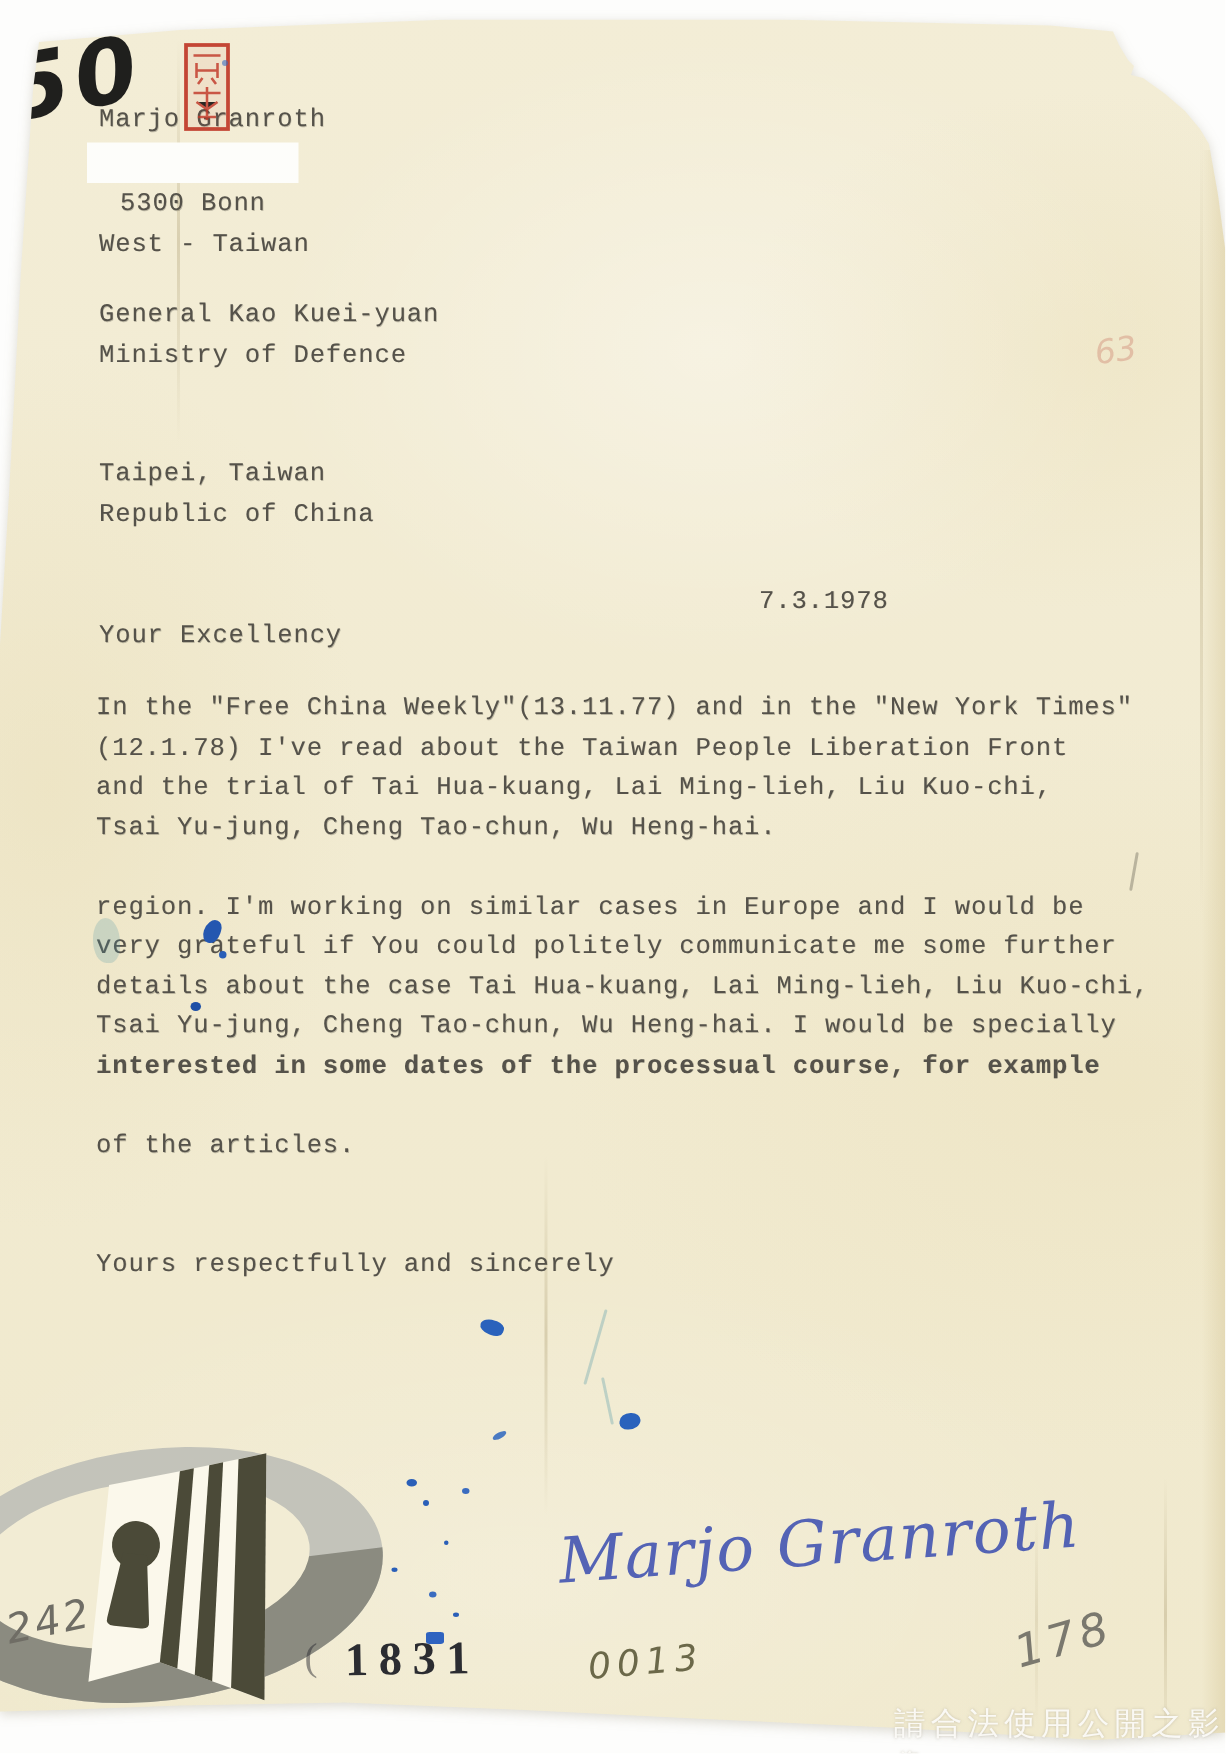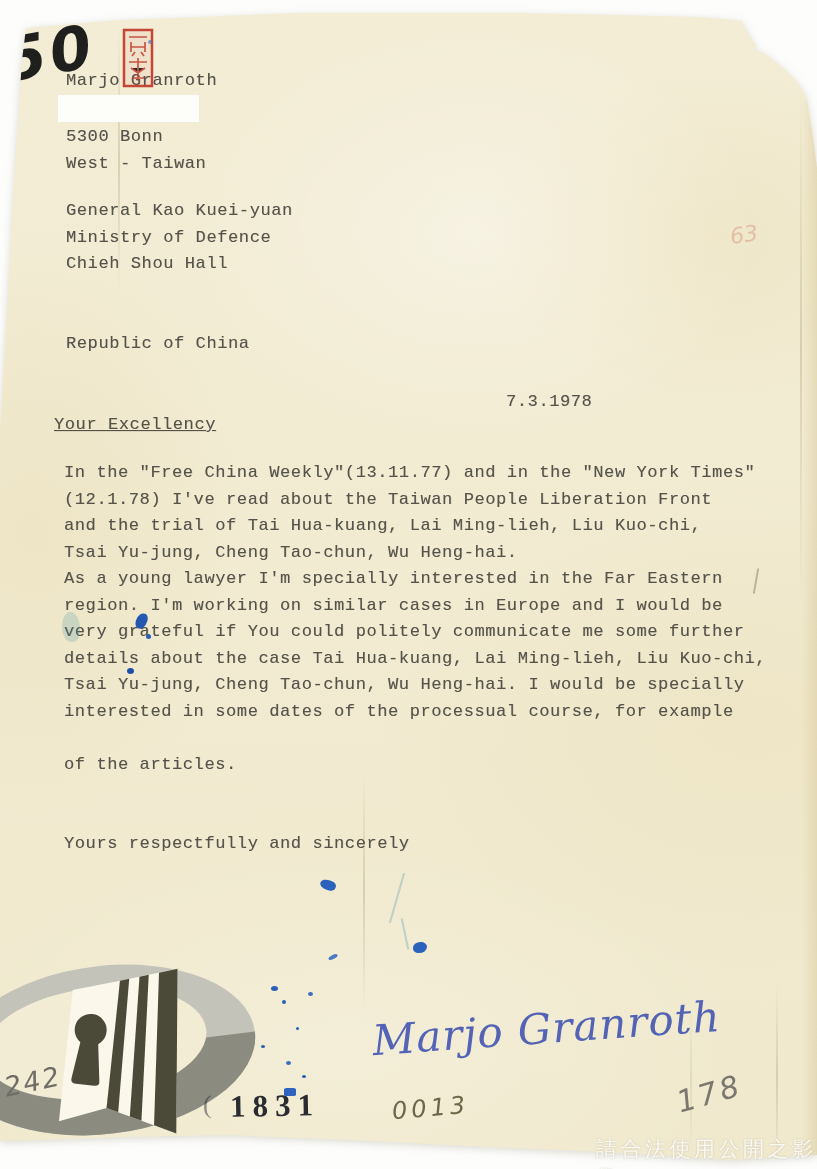--- a/index.html
+++ b/index.html
@@ -71,42 +71,41 @@
         <path d="M0,12 L46,-2 L46,126 L0,144 Z" fill="#fbf8eb"></path>
         <path d="M46,-2 L55,-5 L58,129 L46,126 Z" fill="#4b4a38"></path>
         <path d="M65,-8 L74,-11 L82,135 L70,132 Z" fill="#4b4a38"></path>
         <path d="M84,-14 L102,-20 L118,144 L95,138 Z" fill="#4b4a38"></path>
         <circle cx="22" cy="50" r="16" fill="#4b4a38"></circle>
         <path d="M14,56 L30,56 L36,100 Q37,105 31,105 L13,105 Q7,105 8,100 Z" fill="#4b4a38"></path>
       </g>
     </svg>
 
     <div class="tw" style="left:66px;top:68px;">Marjo Granroth</div>
-    <div class="tw" style="left:66px;top:124px;">5300 Bonn</div>
+    <div class="tw" style="left:80px;top:124px;">5300 Bonn</div>
     <div class="tw" style="left:66px;top:151px;">West - Taiwan</div>
     <div class="redaction"></div>
 
     <div class="tw" style="left:66px;top:198px;">General Kao Kuei-yuan</div>
     <div class="tw" style="left:66px;top:224.5px;">Ministry of Defence</div>
-    <div class="tw" style="left:66px;top:251px;">Chieh Shou Hall</div>
+    <div class="tw" style="left:66px;top:304px;">Taipei, Taiwan</div>
     <div class="tw" style="left:66px;top:330.5px;">Republic of China</div>
 
     <div class="tw" style="left:506px;top:389px;">7.3.1978</div>
-    <div class="tw" style="left:54px;top:412px;text-decoration:underline;">Your Excellency</div>
+    <div class="tw" style="left:66px;top:412px;">Your Excellency</div>
 
     <div class="tw" style="left:64px;top:460px;">In the "Free China Weekly"(13.11.77) and in the "New York Times"</div>
     <div class="tw" style="left:64px;top:486.5px;">(12.1.78) I've read about the Taiwan People Liberation Front</div>
     <div class="tw" style="left:64px;top:513px;">and the trial of Tai Hua-kuang, Lai Ming-lieh, Liu Kuo-chi,</div>
     <div class="tw" style="left:64px;top:539.5px;">Tsai Yu-jung, Cheng Tao-chun, Wu Heng-hai.</div>
-    <div class="tw" style="left:64px;top:566px;">As a young lawyer I'm specially interested in the Far Eastern</div>
     <div class="tw" style="left:64px;top:592.5px;font-family:Liberation Mono, monospace;">region. I'm working on similar cases in Europe and I would be</div>
     <div class="tw" style="left:64px;top:645.5px;">details about the case Tai Hua-kuang, Lai Ming-lieh, Liu Kuo-chi,</div>
     <div class="tw" style="left:64px;top:619px;">very grateful if You could politely communicate me some further</div>
     <div class="tw" style="left:64px;top:672px;">Tsai Yu-jung, Cheng Tao-chun, Wu Heng-hai. I would be specially</div>
-    <div class="tw" style="left:64px;top:698.5px;">interested in some dates of the processual course, for example</div>
+    <div class="tw" style="left:64px;top:698.5px;font-weight:bold;">interested in some dates of the processual course, for example</div>
     <div class="tw" style="left:64px;top:751.5px;">of the articles.</div>
 
     <div class="tw" style="left:64px;top:830.5px;">Yours respectfully and sincerely</div>
 
     <svg class="seal" width="32" height="60" viewBox="0 0 32 60">
       <rect x="2" y="2" width="28" height="56" fill="rgba(192,56,40,.07)" stroke="#c03828" stroke-width="2.5"></rect>
       <g stroke="#c03828" stroke-width="1.7" opacity=".9">
         <path d="M7,9 H25 M9,14 V24 M23,14 V24 M9,19 H23 M13,24 L10,28 M19,24 L22,28"></path>
         <path d="M7,34 H25 M16,30 V52 M9,40 L16,45 L23,40 M10,50 H22"></path>
       </g>

